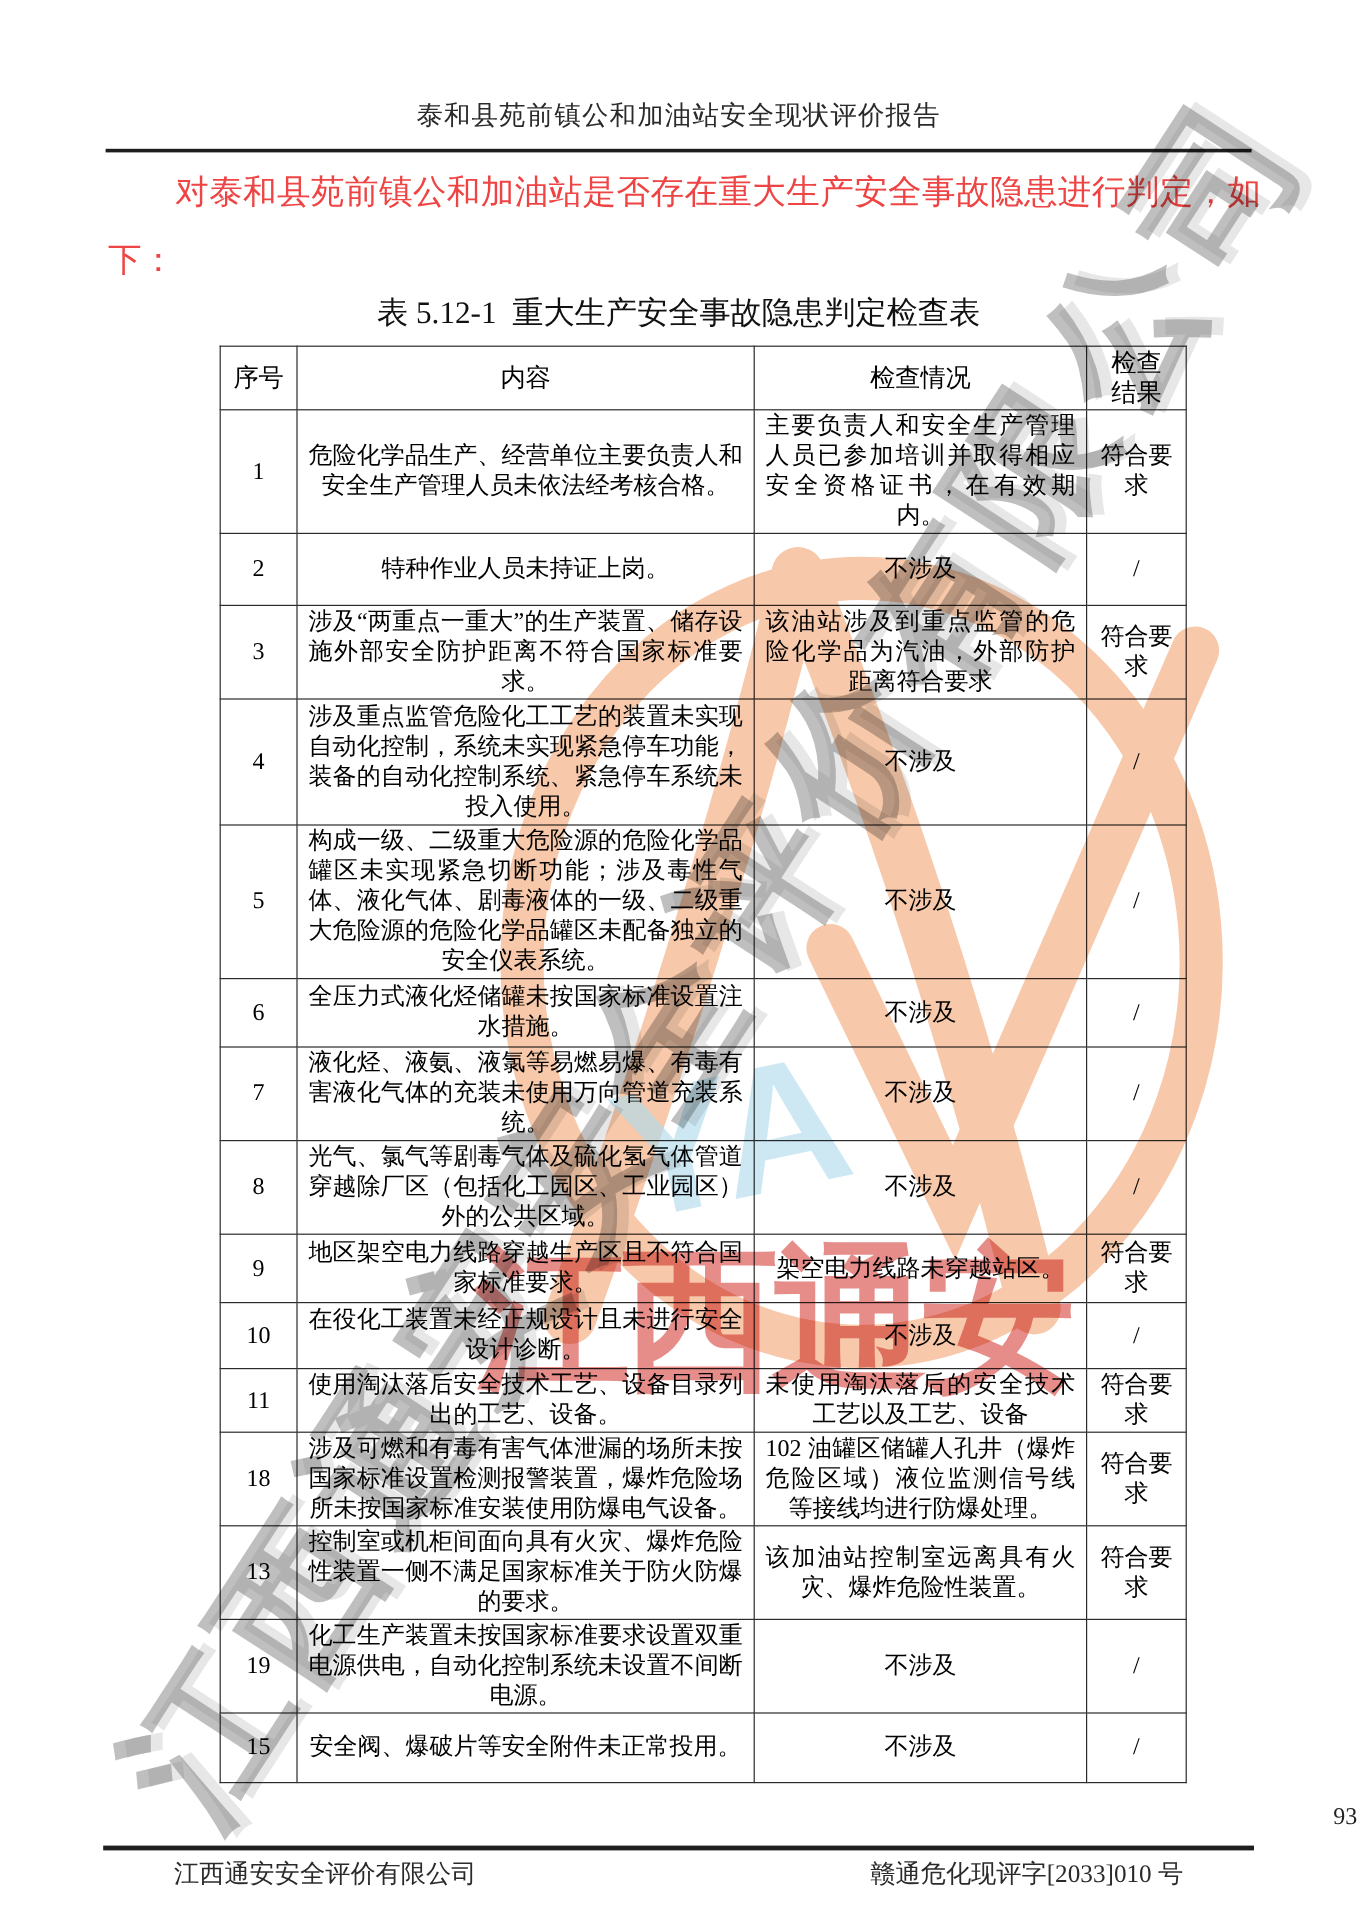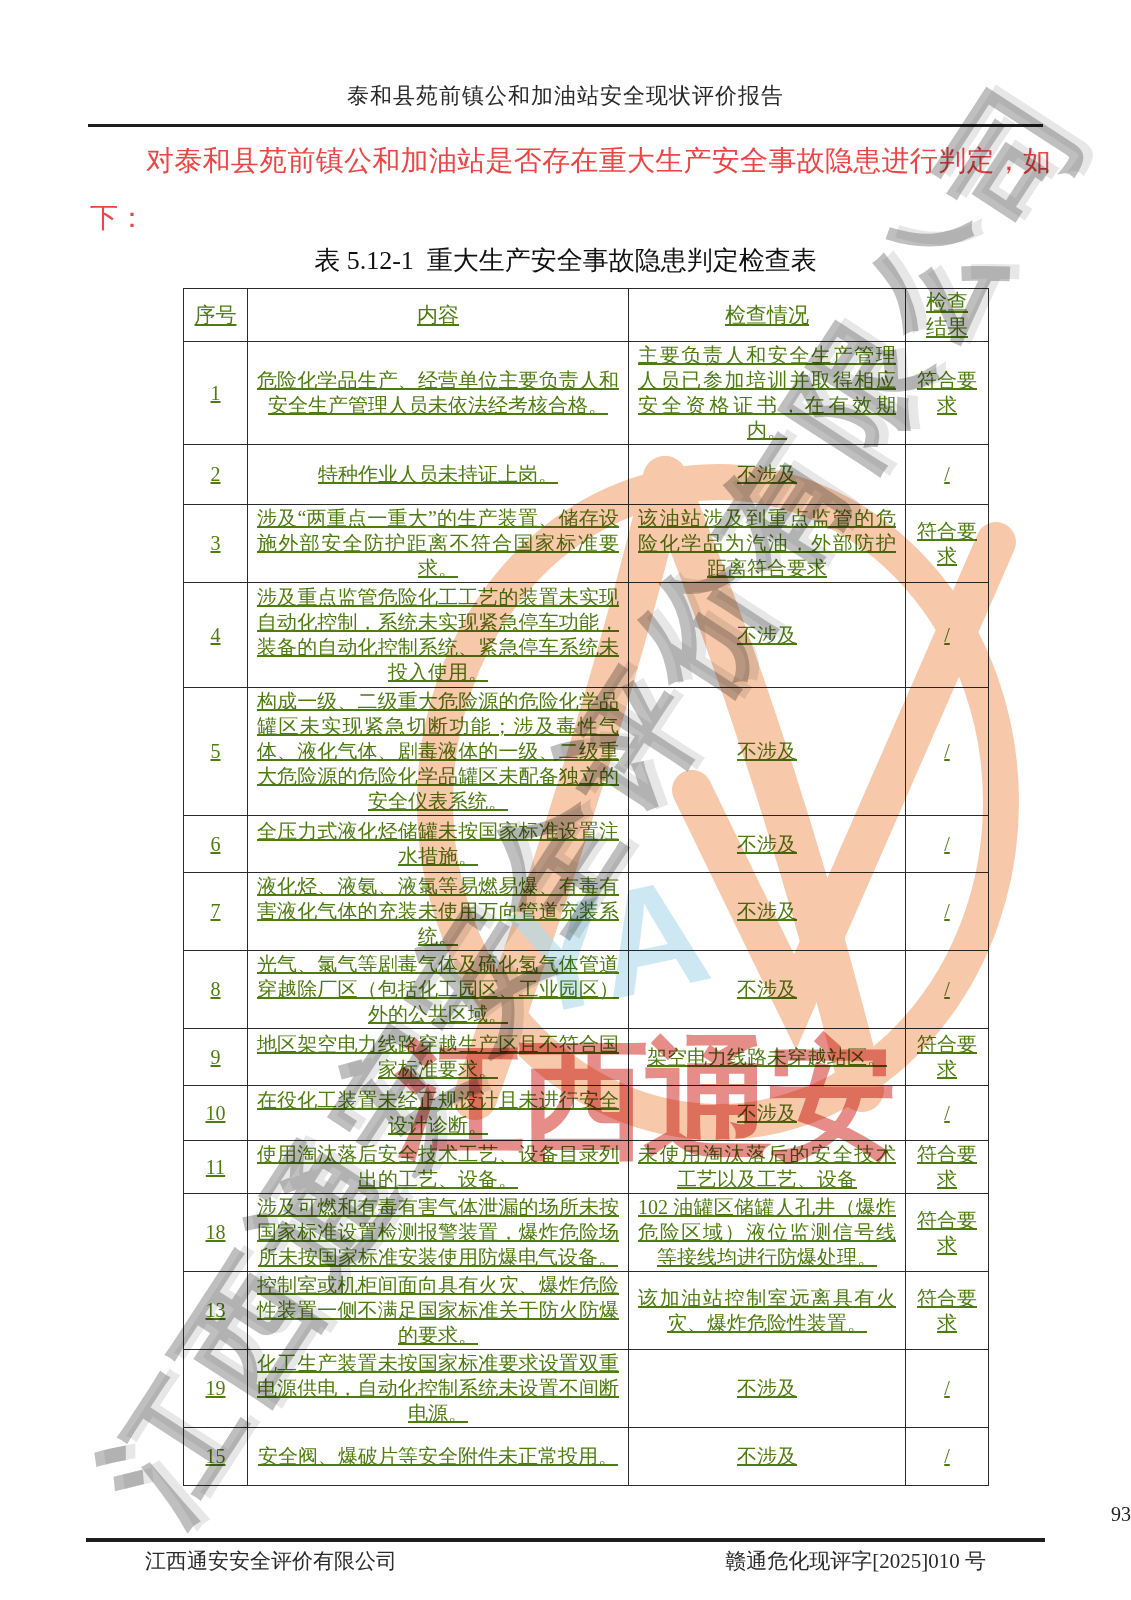--- a/index.html
+++ b/index.html
@@ -44,22 +44,21 @@
     white-space:pre;
   }
 
   
   table.check-table{
     margin:12px 0 0 183px;
     width:805px;
     table-layout:fixed;
     border-collapse:collapse;
     font-size:20px;line-height:25px;
-    color:#4d7c0f;
-    text-decoration:underline;
+    color:#000000;
   }
   table.check-table th, table.check-table td{
     border:1.6px solid #2b2b2b;
     vertical-align:middle;
     font-weight:normal;
     padding:1px 9px;
     overflow:hidden;
   }
   table.check-table thead tr{height:53px;}
   table.check-table th{
@@ -233,21 +232,21 @@
             <td class="situation-cell">不涉及</td>
             <td class="result-cell">/</td>
           </tr>
         </tbody>
     </table>
 
     <div class="page-number">93</div>
     <div class="footer-rule"></div>
     <div class="footer-row">
       <span>江西通安安全评价有限公司</span>
-      <span>赣通危化现评字[2025]010 号</span>
+      <span>赣通危化现评字[2033]010 号</span>
     </div>
   </div>
 
   <div class="wm wm-logo">
     <svg width="640" height="760" viewBox="0 0 640 760" xmlns="http://www.w3.org/2000/svg">
       <g stroke="#f5ba94" fill="none" stroke-linecap="round">
         <ellipse cx="318" cy="372" rx="283" ry="320" stroke-width="36"></ellipse>
         <path d="M 265 48 Q 200 320 75 668" stroke-width="44"></path>
         <path d="M 265 48 Q 380 330 462 660" stroke-width="44"></path>
         <path d="M 292 360 L 395 572 L 596 112" stroke-width="40"></path>

